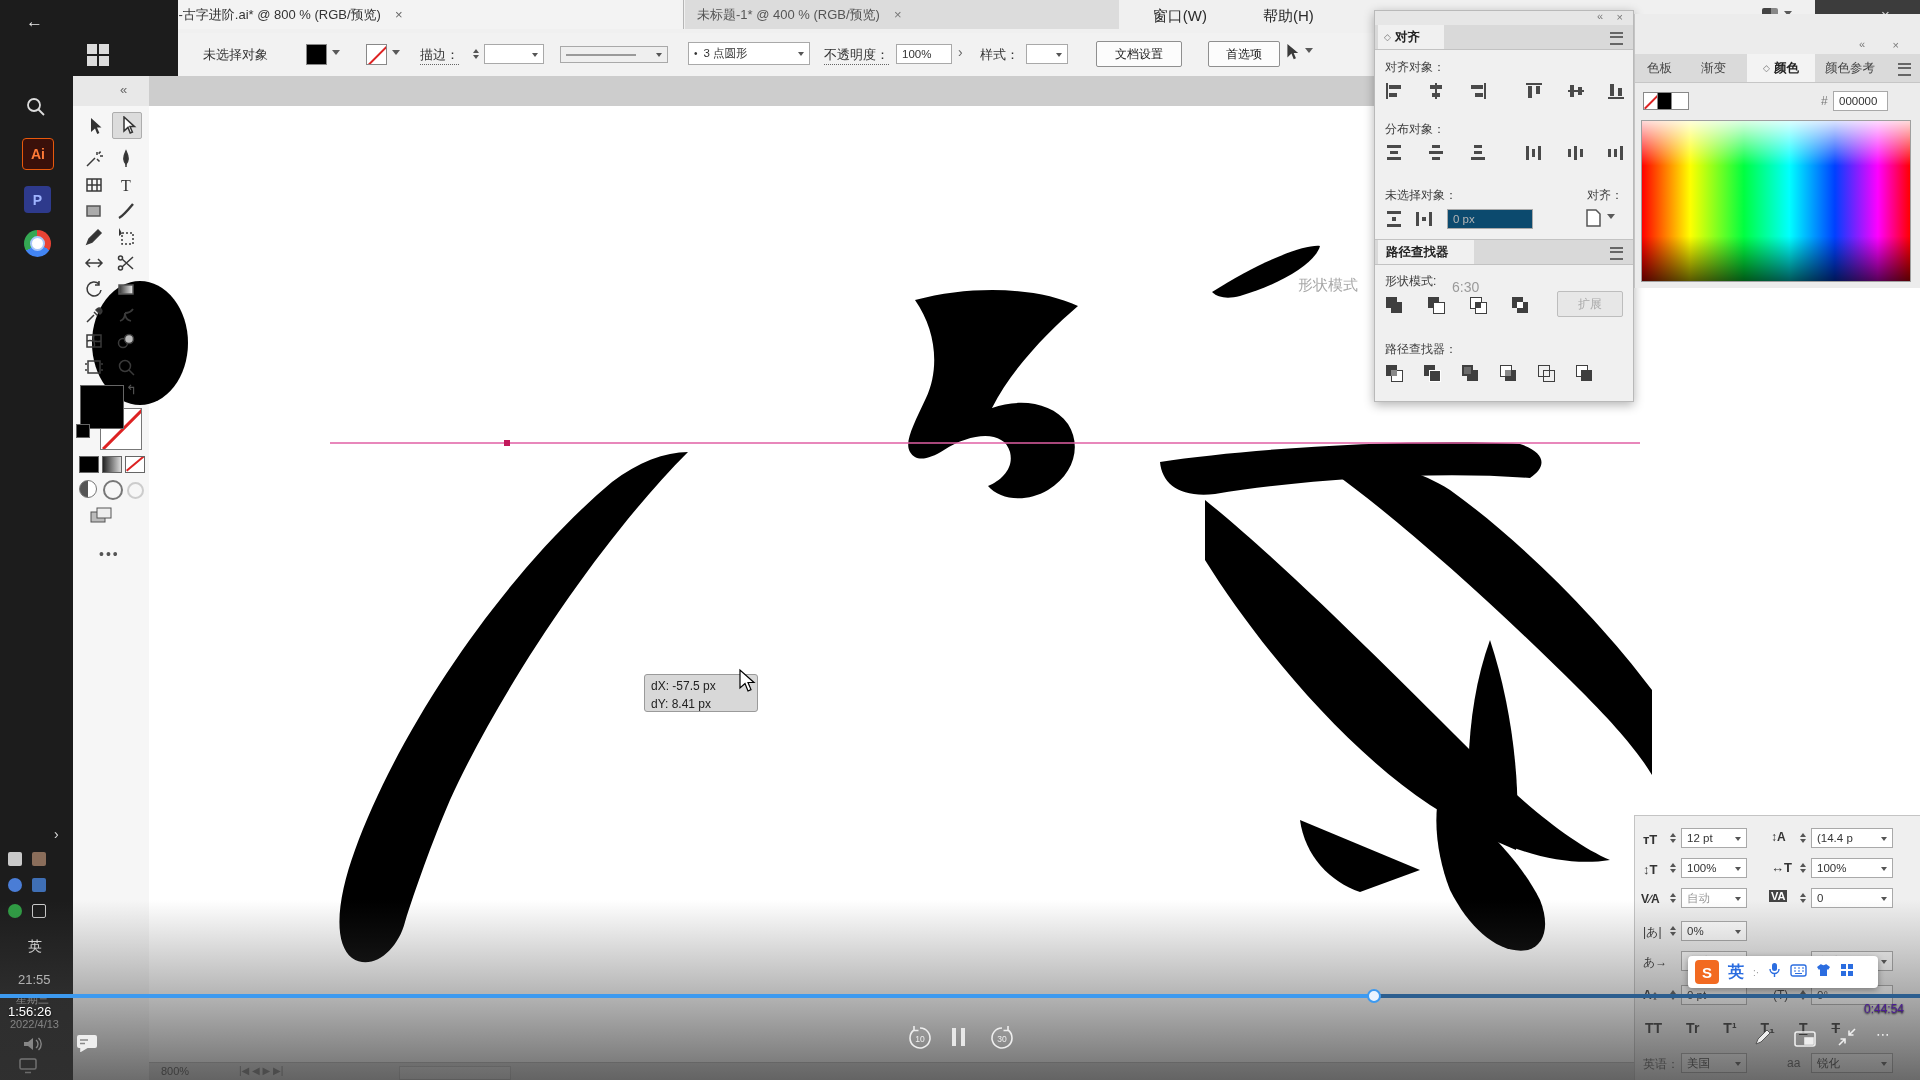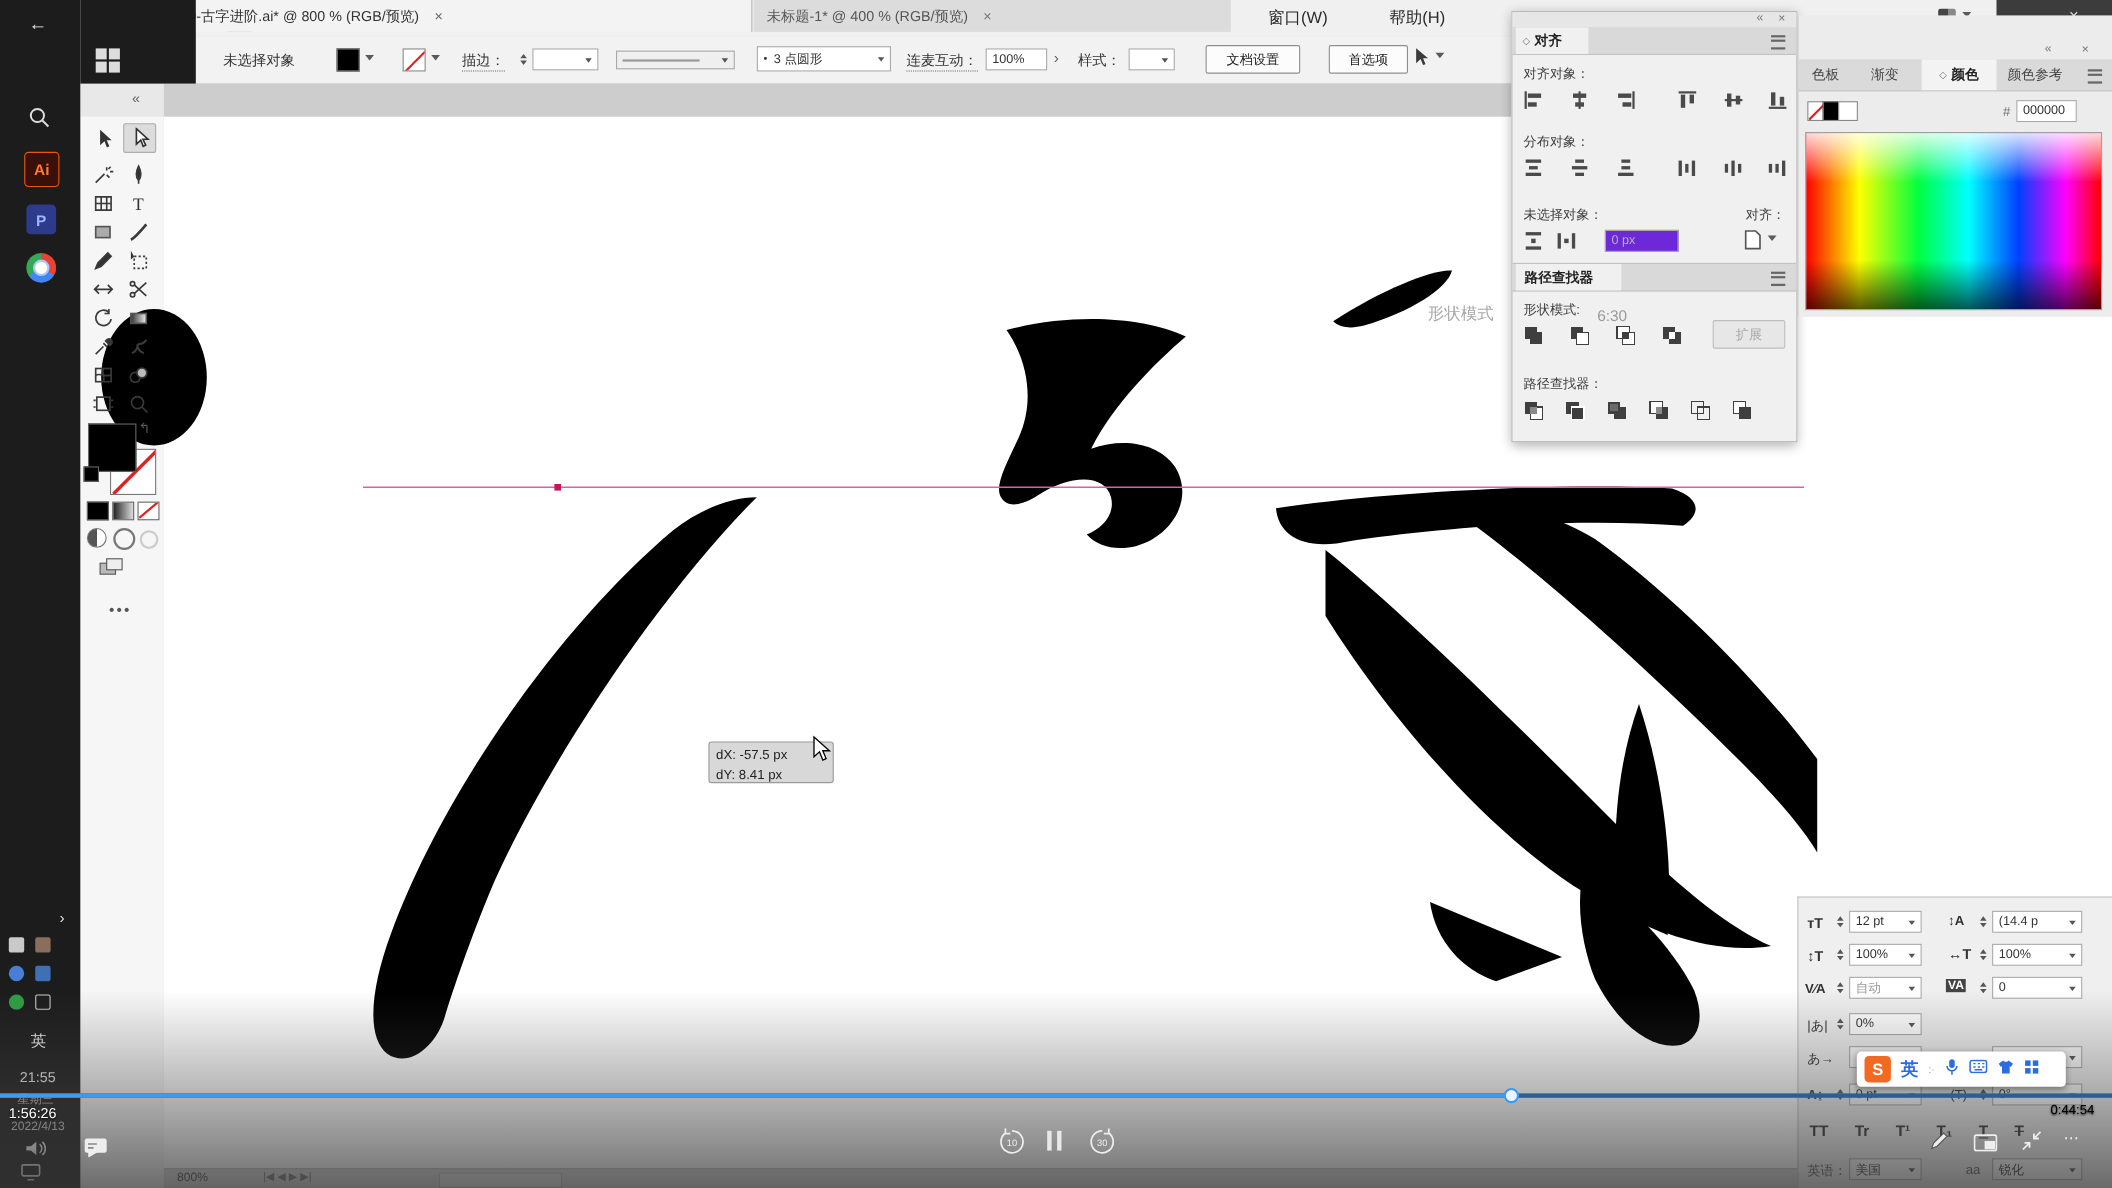--- a/index.html
+++ b/index.html
@@ -99,21 +99,21 @@
     </div>
   <div class="fld" style="left:560px;top:46px;width:108px;height:17px;background:#efefef;z-index:9">
       <span style="display:inline-block;width:70px;height:2px;background:#9a9a9a"></span>
       <span class="cv"></span>
     </div>
   <div class="fld" style="left:688px;top:42px;width:122px;height:23px;z-index:9">
       <span style="font-size:10px;margin-right:6px">•</span>
       <span>3 点圆形</span>
       <span class="cv"></span>
     </div>
-  <div class="txt dotted" style="left:824px;top:46px;font-size:13px;color:#333;z-index:9">连麦互动：</div>
+  <div class="txt dotted" style="left:824px;top:46px;font-size:13px;color:#333;z-index:9">不透明度：</div>
   <div class="fld" style="left:896px;top:44px;width:56px;z-index:9">
       <span>100%</span>
     </div>
   <div class="txt" style="left:958px;top:44px;font-size:14px;color:#666;z-index:9">›</div>
   <div class="txt" style="left:980px;top:46px;font-size:13px;color:#333;z-index:9">样式：</div>
   <div class="fld" style="left:1026px;top:44px;width:42px;z-index:9">
       <span class="cv"></span>
     </div>
   <div class="btn" style="left:1096px;top:41px;width:84px;height:24px;z-index:9">文档设置</div>
   <div class="btn" style="left:1208px;top:41px;width:70px;height:24px;z-index:9">首选项</div>
@@ -412,21 +412,21 @@
           </svg>
         </span>
       <span class="icbtn" style="left:32px">
           <svg width="20" height="20" viewBox="0 0 20 20">
             <rect x="2" y="3" width="3" height="14"></rect>
             <rect x="15" y="3" width="3" height="14"></rect>
             <rect x="8" y="8" width="4" height="4"></rect>
           </svg>
         </span>
     </div>
-    <div class="fld" style="left:84px;top:198px;width:67px;background:#6d28d9;color:#b5b5b5">
+    <div class="fld" style="left:72px;top:198px;width:86px;background:#0c4a6e;color:#b5b5b5">
         <span>0 px</span>
       </div>
     <div class="abs" style="left:208px;top:196px;display:flex;align-items:center;gap:4px">
       <svg width="20" height="22" viewBox="0 0 20 22">
           <path d="M4 3 h9 l4 4 v12 h-13 Z" fill="#fff" stroke="#555" stroke-width="1.5"></path>
         </svg>
         <span class="caret"></span>
     </div>
     <div class="abs" style="left:0;top:228px;width:100%;height:24px;background:#d9d9d9;border-top:1px solid #c2c2c2;border-bottom:1px solid #c2c2c2">
       <div class="abs" style="left:3px;top:0;width:96px;height:24px;background:#f0f0f0;display:flex;align-items:center;padding-left:8px;box-sizing:border-box">
@@ -841,21 +841,21 @@
   </div>
 
   <div class="abs wicon" style="left:76px;top:1034px">
     <svg width="22" height="18" viewBox="0 0 22 18">
         <rect x="1" y="1" width="20" height="13" rx="2" fill="#eee" stroke="none"></rect>
         <path d="M5 17 l0 -3 l5 0 Z" fill="#eee"></path>
         <path d="M4 6 h8 M4 9.5 h5" stroke="#888" stroke-width="1.5"></path>
       </svg>
   </div>
 
-  <div class="txt" style="left:1864px;top:1002px;color:#000000;font-size:12px;text-shadow:0 1px 2px #000;z-index:60">0:44:54</div>
+  <div class="txt" style="left:1864px;top:1002px;color:#4c1d95;font-size:12px;text-shadow:0 1px 2px #000;z-index:60">0:44:54</div>
 
   <div class="abs wicon" style="left:1752px;top:1026px"><svg width="22" height="22" viewBox="0 0 22 22">
         <path d="M4 18 L6 13 L15 4 L18 7 L9 16 Z" fill="#eee" stroke="#555" stroke-width="1"></path>
       </svg></div>
   <div class="abs wicon" style="left:1794px;top:1031px"><svg width="22" height="16" viewBox="0 0 22 16">
         <rect x="1" y="1" width="20" height="14" rx="2" stroke="#eee" fill="none"></rect>
         <rect x="11" y="7" width="8" height="6" fill="#eee"></rect>
       </svg></div>
   <div class="abs wicon" style="left:1836px;top:1026px"><svg width="22" height="22" viewBox="0 0 22 22">
         <path d="M19 3 L13 9 M13 4.5 V9 H17.5 M3 19 L9 13 M4.5 13 H9 V17.5"></path>

